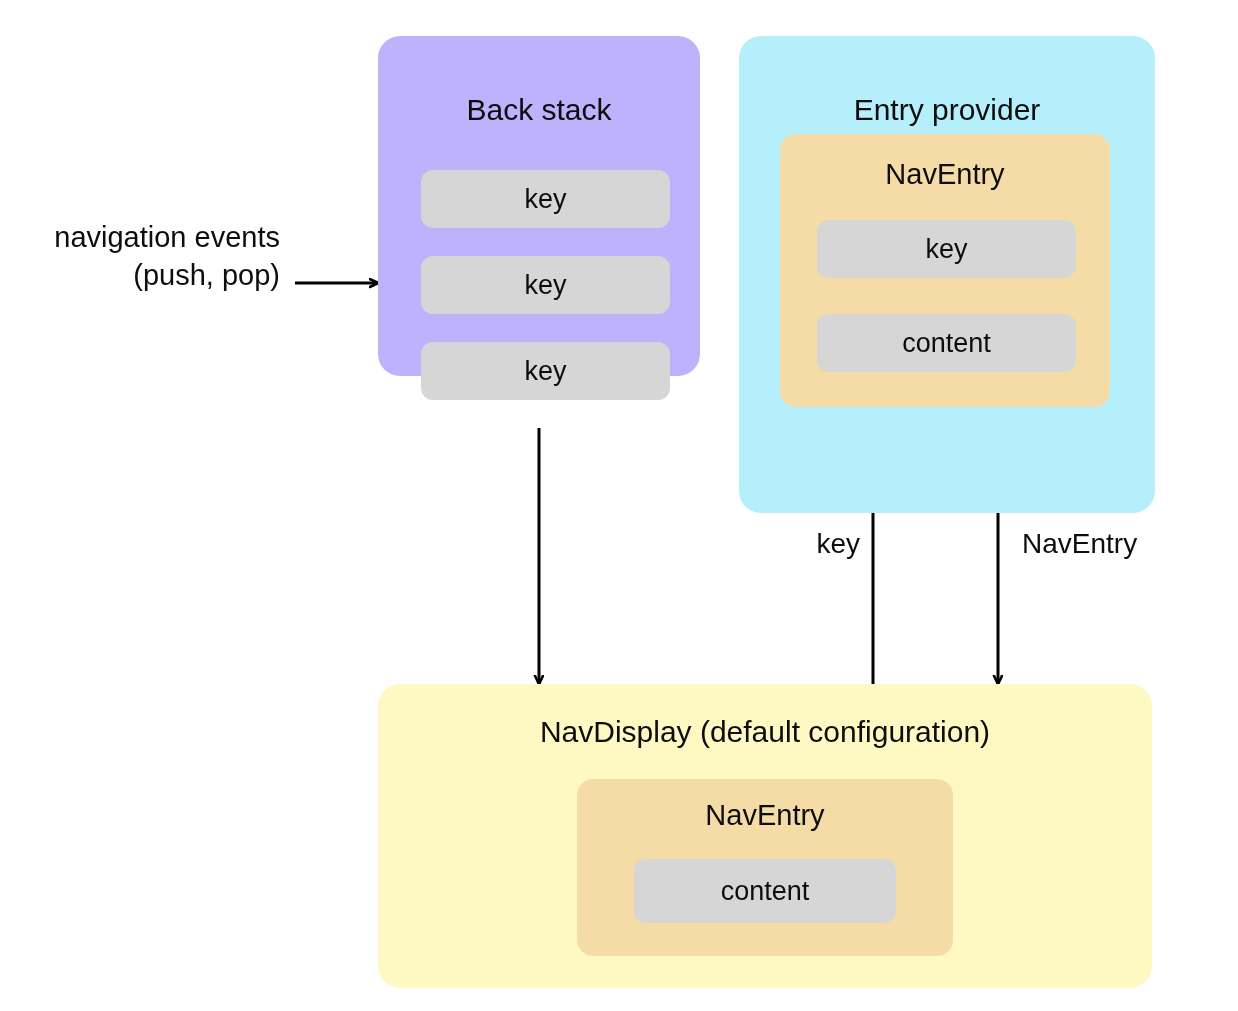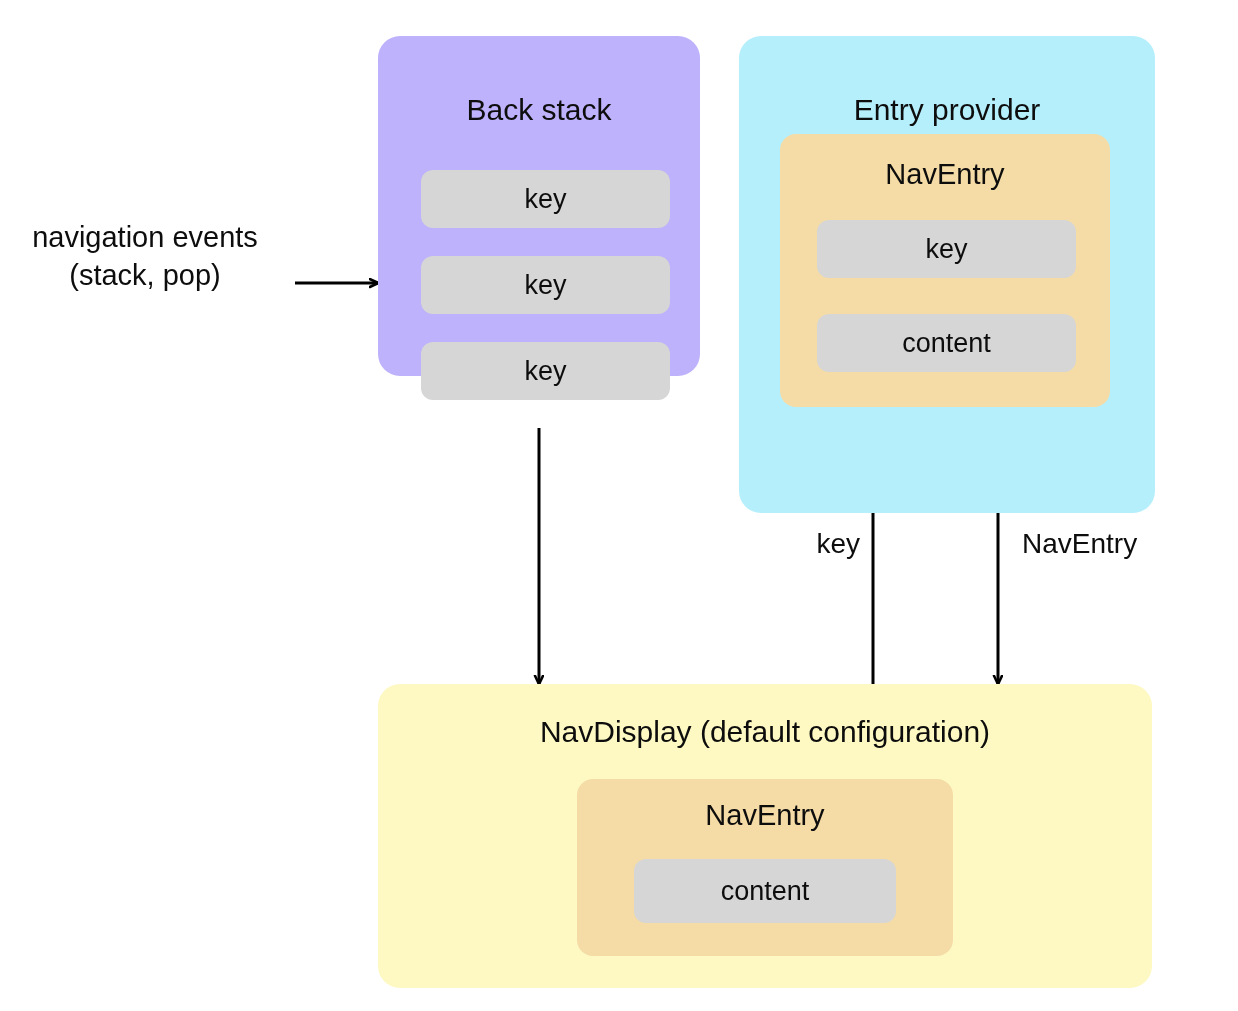--- a/index.html
+++ b/index.html
@@ -57,21 +57,21 @@
     font-size: 28px;
     line-height: 34px;
     color: #0d0d0d;
     white-space: nowrap;
   }
   .side-label {
     position: absolute;
     font-size: 29px;
     line-height: 38px;
     color: #0d0d0d;
-    text-align: center;
+    text-align: right;
     white-space: nowrap;
   }
   svg.arrows {
     position: absolute;
     left: 0;
     top: 0;
     width: 1238px;
     height: 1011px;
     pointer-events: none;
   }
@@ -100,21 +100,21 @@
       <line x1="873" y1="684" x2="873" y2="425" stroke="#000000" stroke-width="3" marker-end="url(#ah)"></line>
     </g>
 
     <g>
       <line x1="998" y1="425" x2="998" y2="684" stroke="#000000" stroke-width="3" marker-end="url(#ah)"></line>
     </g>
   </svg>
 
   <div class="side-label" style="left:10px; top:218px; width:270px;">
     <div>navigation events</div>
-    <div>(stack, pop)</div>
+    <div>(push, pop)</div>
   </div>
 
   <div class="panel" style="left:378px; top:36px; width:322px; height:340px; background:#bdb2fb;">
     <div class="panel-title" style="top:56px;">Back stack</div>
 
     <div class="chip" style="left:43px; top:134px; width:249px; height:58px;">
       <span>key</span>
     </div>
     <div class="chip" style="left:43px; top:220px; width:249px; height:58px;">
       <span>key</span>

